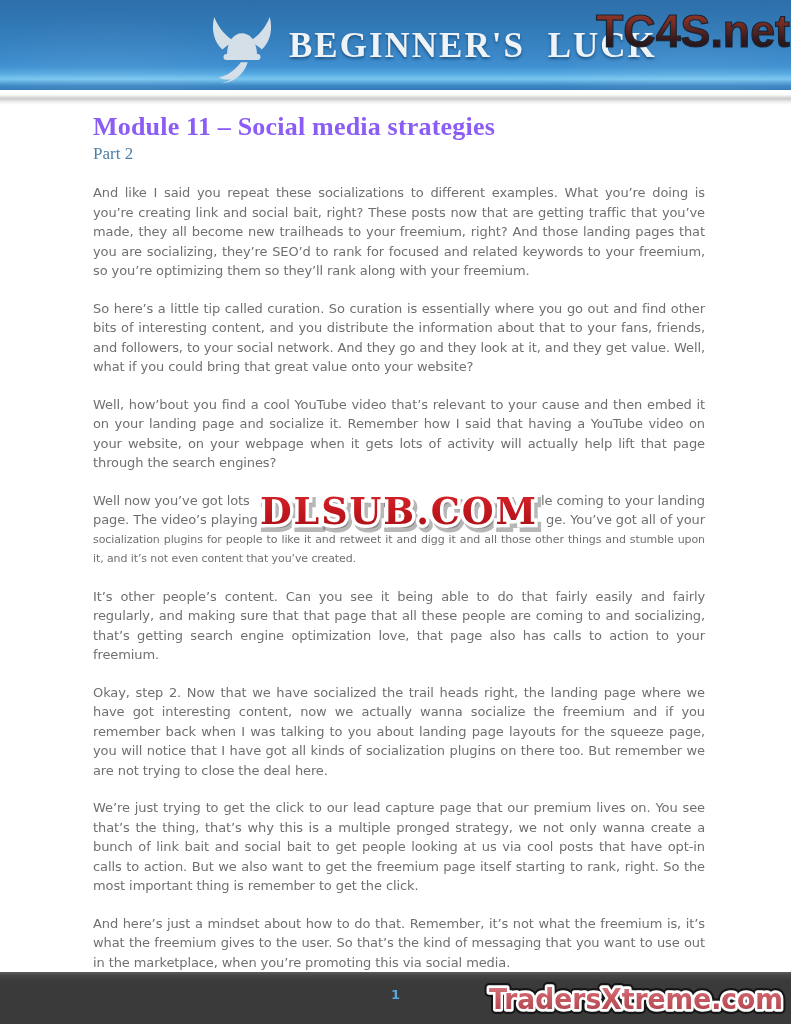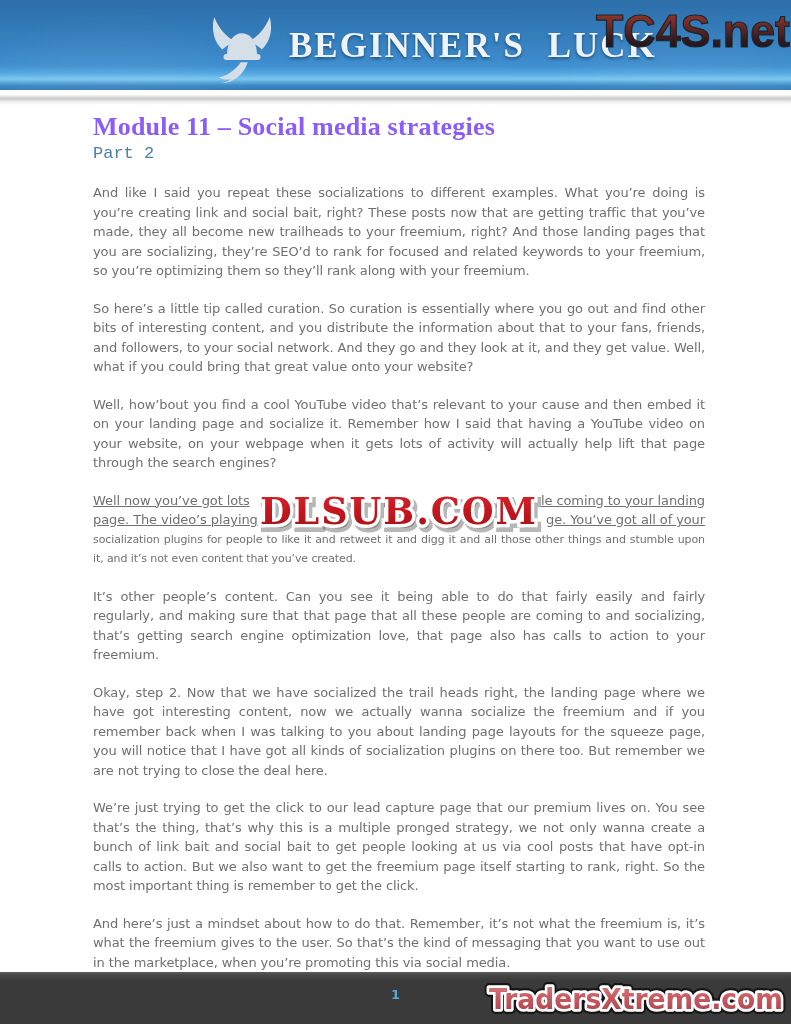--- a/index.html
+++ b/index.html
@@ -47,31 +47,31 @@
       #ffffff 0%, #ffffff 30%, #e0e0e0 45%, #cbcbcb 58%, #ededed 78%, #ffffff 100%);
   }
 
   
   .content { position: absolute; left: 93px; top: 112px; width: 612px; }
   .doc-title {
     font-family: "Liberation Serif", serif; font-weight: 600;
     font-size: 26px; line-height: 30px; color: #8b5cf6; letter-spacing: 0.2px;
   }
   .doc-subtitle {
-    font-family: Liberation Mono, monospace; font-weight: 400;
+    font-family: Liberation Serif, serif; font-weight: 400;
     font-size: 17px; line-height: 22px; color: #4d80a8; margin: 1px 0 18px 0;
   }
   .para {
     font-size: 13px; line-height: 19.5px; letter-spacing: -0.1px;
     color: #707070; text-align: justify; margin: 0 0 18px 0;
   }
   .obscured { position: relative; margin: 0 0 18px 0; }
   .ob-row {
     display: flex; justify-content: space-between; height: 19.5px;
-    font-size: 13px; line-height: 19.5px; letter-spacing: -0.1px; color: #707070; text-decoration: underline;
+    font-size: 13px; line-height: 19.5px; letter-spacing: -0.1px; color: #707070;
   }
   .ob-rest {
     font-size: 11px; line-height: 19.5px; letter-spacing: -0.1px;
     color: #707070; text-align: justify;
   }
   .watermark {
     position: absolute; top: -9px; left: 50%; transform: translateX(-50%);
     z-index: 6; pointer-events: none;
   }
 

